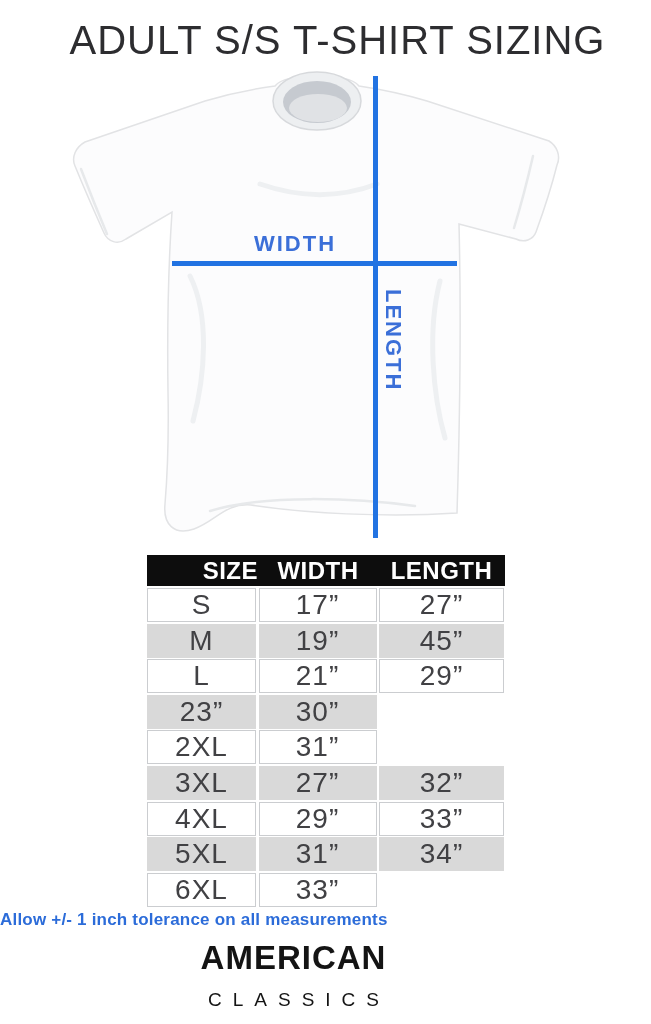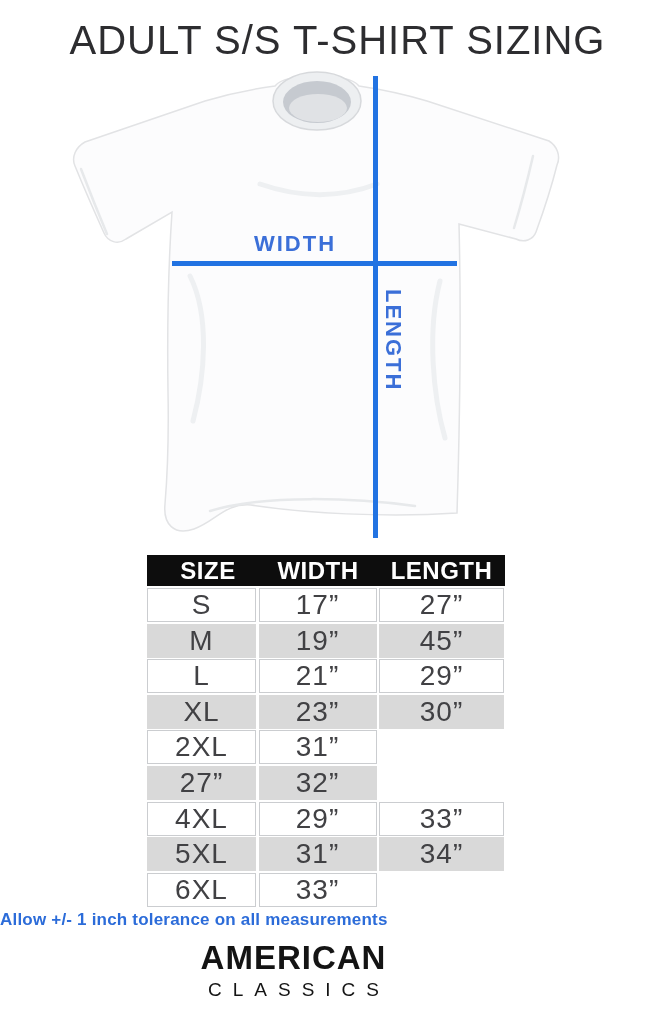--- a/index.html
+++ b/index.html
@@ -26,38 +26,38 @@
   }
   
   .size-chart{position:absolute;left:147px;top:555px;width:358px;}
   .chart-header{
     display:grid;grid-template-columns:111px 120px 127px;
     background:#0d0d0d;height:31px;align-items:center;
   }
   .chart-header .hcell{
     color:#ffffff;font-weight:bold;font-size:24px;letter-spacing:0.5px;text-align:center;
   }
-  .chart-header .hcell.first{text-align:center;padding-left:11px;}
+  .chart-header .hcell.first{text-align:right;padding-left:11px;}
   .chart-body{margin-top:2px;display:grid;grid-auto-rows:34px;row-gap:1.6px;}
   .trow{display:grid;grid-template-columns:109px 118px 125px;column-gap:2.5px;}
   .tcell{
     display:flex;align-items:center;justify-content:center;
     font-size:28px;font-weight:300;letter-spacing:1px;color:#414144;
     box-sizing:border-box;line-height:1;
   }
   .row-white .tcell{background:#ffffff;border:1px solid #cbcdd0;}
   .row-gray  .tcell{background:#d9d9d9;border:1px solid #d9d9d9;}
   
   .tolerance-note{
     position:absolute;top:910px;left:0;width:651px;text-align:left;
     font-size:17px;font-weight:bold;color:#2c6cd9;letter-spacing:0.2px;
   }
   .brand{position:absolute;top:941px;left:0;width:587px;text-align:center;color:#141414;}
   .brand-line1{font-size:33px;font-weight:bold;letter-spacing:1px;line-height:1;}
-  .brand-line2{font-size:19px;font-weight:300;letter-spacing:11px;margin-left:11px;line-height:1;margin-top:6px;}
+  .brand-line2{font-size:19px;font-weight:300;letter-spacing:11px;margin-left:11px;line-height:1;margin-top:16px;}
 </style>
 </head>
 <body>
 
 <div id="page">
 
   <div class="page-title">ADULT S/S T-SHIRT SIZING</div>
 
   <div class="diagram">
     <svg viewBox="0 0 540 500" aria-hidden="true">
@@ -121,29 +121,29 @@
         <div class="tcell">M</div>
         <div class="tcell">19”</div>
         <div class="tcell">45”</div>
       </div>
       <div class="trow row-white">
         <div class="tcell">L</div>
         <div class="tcell">21”</div>
         <div class="tcell">29”</div>
       </div>
       <div class="trow row-gray">
-        <div class="tcell">XL</div>
         <div class="tcell">23”</div>
         <div class="tcell">30”</div>
       </div>
       <div class="trow row-white">
         <div class="tcell">2XL</div>
         <div class="tcell">31”</div>
       </div>
       <div class="trow row-gray">
+        <div class="tcell">3XL</div>
         <div class="tcell">27”</div>
         <div class="tcell">32”</div>
       </div>
       <div class="trow row-white">
         <div class="tcell">4XL</div>
         <div class="tcell">29”</div>
         <div class="tcell">33”</div>
       </div>
       <div class="trow row-gray">
         <div class="tcell">5XL</div>

